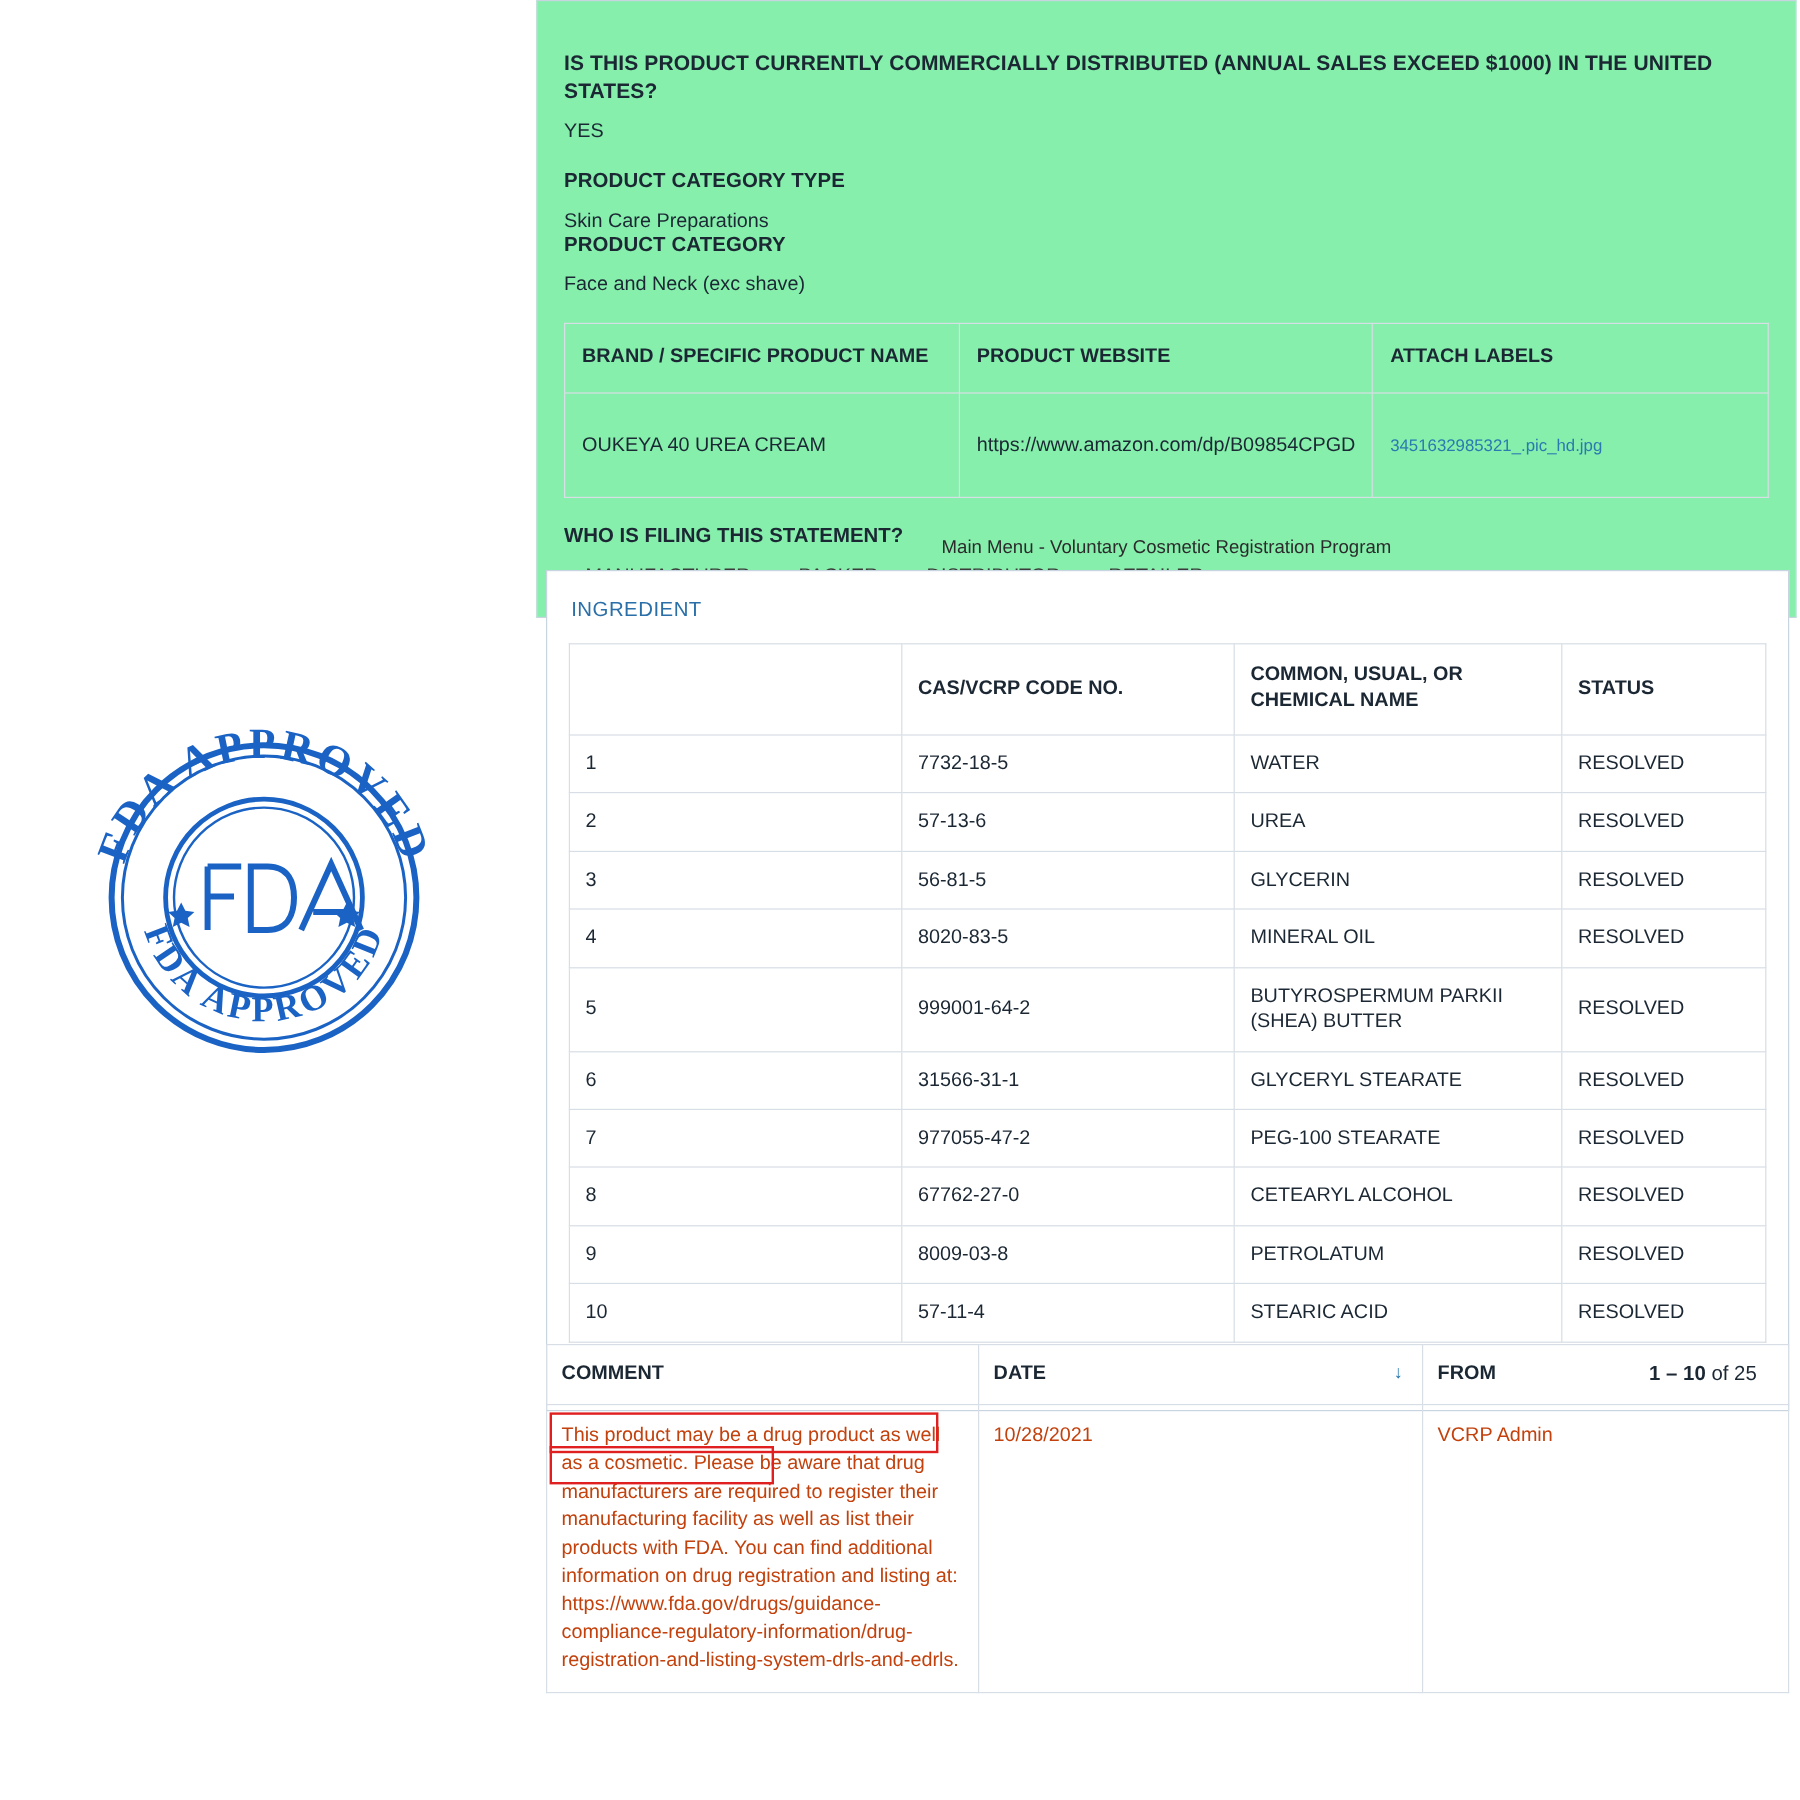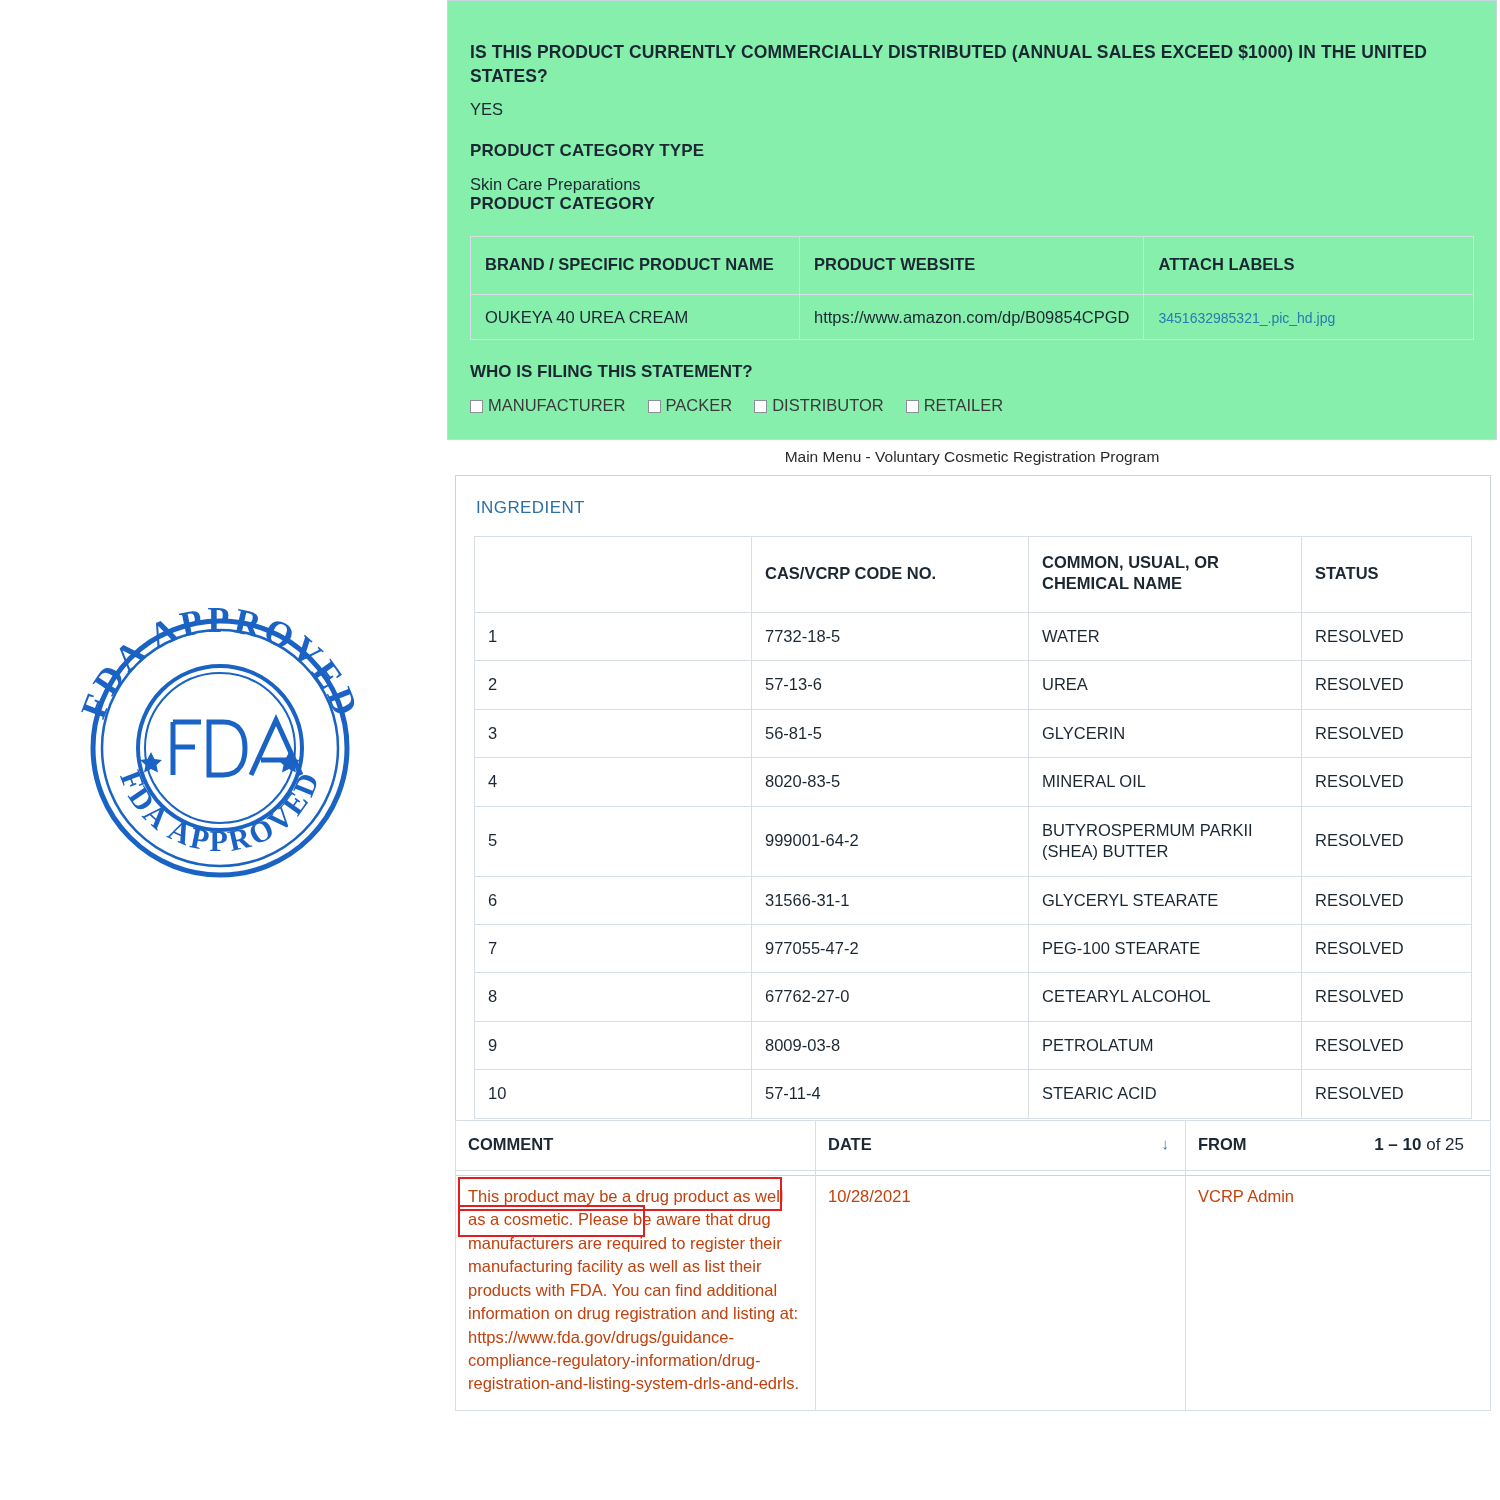--- a/index.html
+++ b/index.html
@@ -87,21 +87,21 @@
   table.grid th {
     font-size: 16.5px;
     font-weight: bold;
     color: #1b2733;
     padding: 16px 14px 18px 14px;
     line-height: 1.35;
   }
   table.grid td {
     font-size: 16.5px;
     color: #1b2733;
-    padding: 11px 14px;
+    padding: 32px 14px;
     line-height: 1.35;
     margin-top: 16px;
   }
   a.filelink {
     color: #2a7ab0;
     text-decoration: none;
     font-size: 14px;
   }
   .filing-label {
     font-size: 17px;
@@ -270,20 +270,21 @@
     <div class="q-title">IS THIS PRODUCT CURRENTLY COMMERCIALLY DISTRIBUTED (ANNUAL SALES EXCEED $1000) IN THE UNITED STATES?</div>
     <div class="q-answer">YES</div>
 
     <div class="two-col">
       <div>
         <div class="field-label">PRODUCT CATEGORY TYPE</div>
         <div class="field-value">Skin Care Preparations</div>
       </div>
       <div>
         <div class="field-label">PRODUCT CATEGORY</div>
+        <div class="field-value">Face and Neck (exc shave)</div>
       </div>
     </div>
 
     <table class="grid">
       <tbody>
           <tr>
         <th style="width:300px">BRAND / SPECIFIC PRODUCT NAME</th>
         <th style="width:300px">PRODUCT WEBSITE</th>
         <th>ATTACH LABELS</th>
       </tr>

